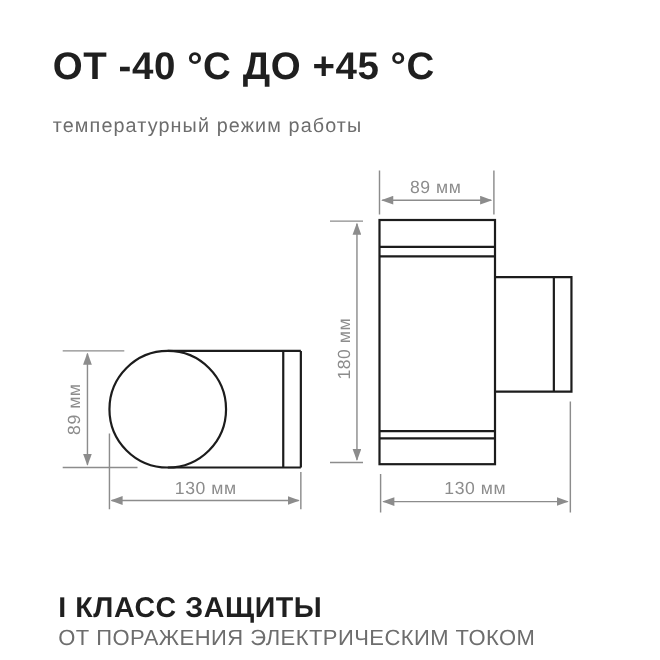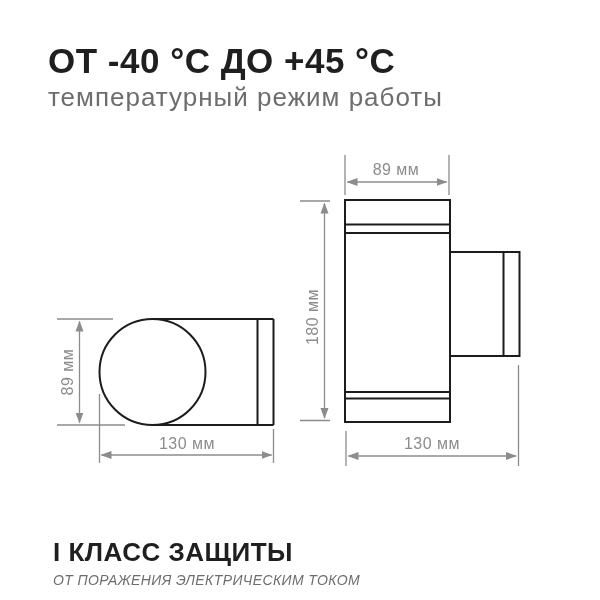--- a/index.html
+++ b/index.html
@@ -9,27 +9,27 @@
     font-family: "Liberation Sans", sans-serif;
   }
   .canvas { position: relative; width: 600px; height: 600px; overflow: hidden; }
 
   .header { position: absolute; left: 48px; top: 40px; }
   .title {
     font-size: 35px; font-weight: 700; letter-spacing: 0.5px;
     line-height: 42px; color: var(--title-text, #1f1f1f); white-space: nowrap;
   }
   .subtitle {
-    font-size: 26px; letter-spacing: 1px; line-height: 24px; margin-top: 3px;
+    font-size: 18px; letter-spacing: 1px; line-height: 24px; margin-top: 20px;
     color: var(--subtitle-text, #6d6d6d); white-space: nowrap;
   }
 
   .footer { position: absolute; left: 53px; top: 520px; }
   .footer .title { font-size: 26px; line-height: 30px; letter-spacing: 0.5px; margin-top: 17px; }
-  .footer .subtitle { font-size: 14px; letter-spacing: 0.4px; line-height: 20px; margin-top: 3px; font-style: italic; }
+  .footer .subtitle { font-size: 20px; letter-spacing: 0.4px; line-height: 20px; margin-top: 3px; }
 
   svg.drawing { position: absolute; left: 0; top: 0; }
   .shape { stroke: var(--drawing-line, #1c1c1c); stroke-width: 2; fill: none; }
   .dim   { stroke: var(--dimension-line, #8c8c8c); stroke-width: 1.3; fill: none; }
   .dim-text {
     fill: var(--dimension-line, #8c8c8c);
     font-size: 16px; letter-spacing: 0.5px;
     font-family: "Liberation Sans", sans-serif;
   }
   .ah { fill: var(--dimension-line, #8c8c8c); stroke: none; }

